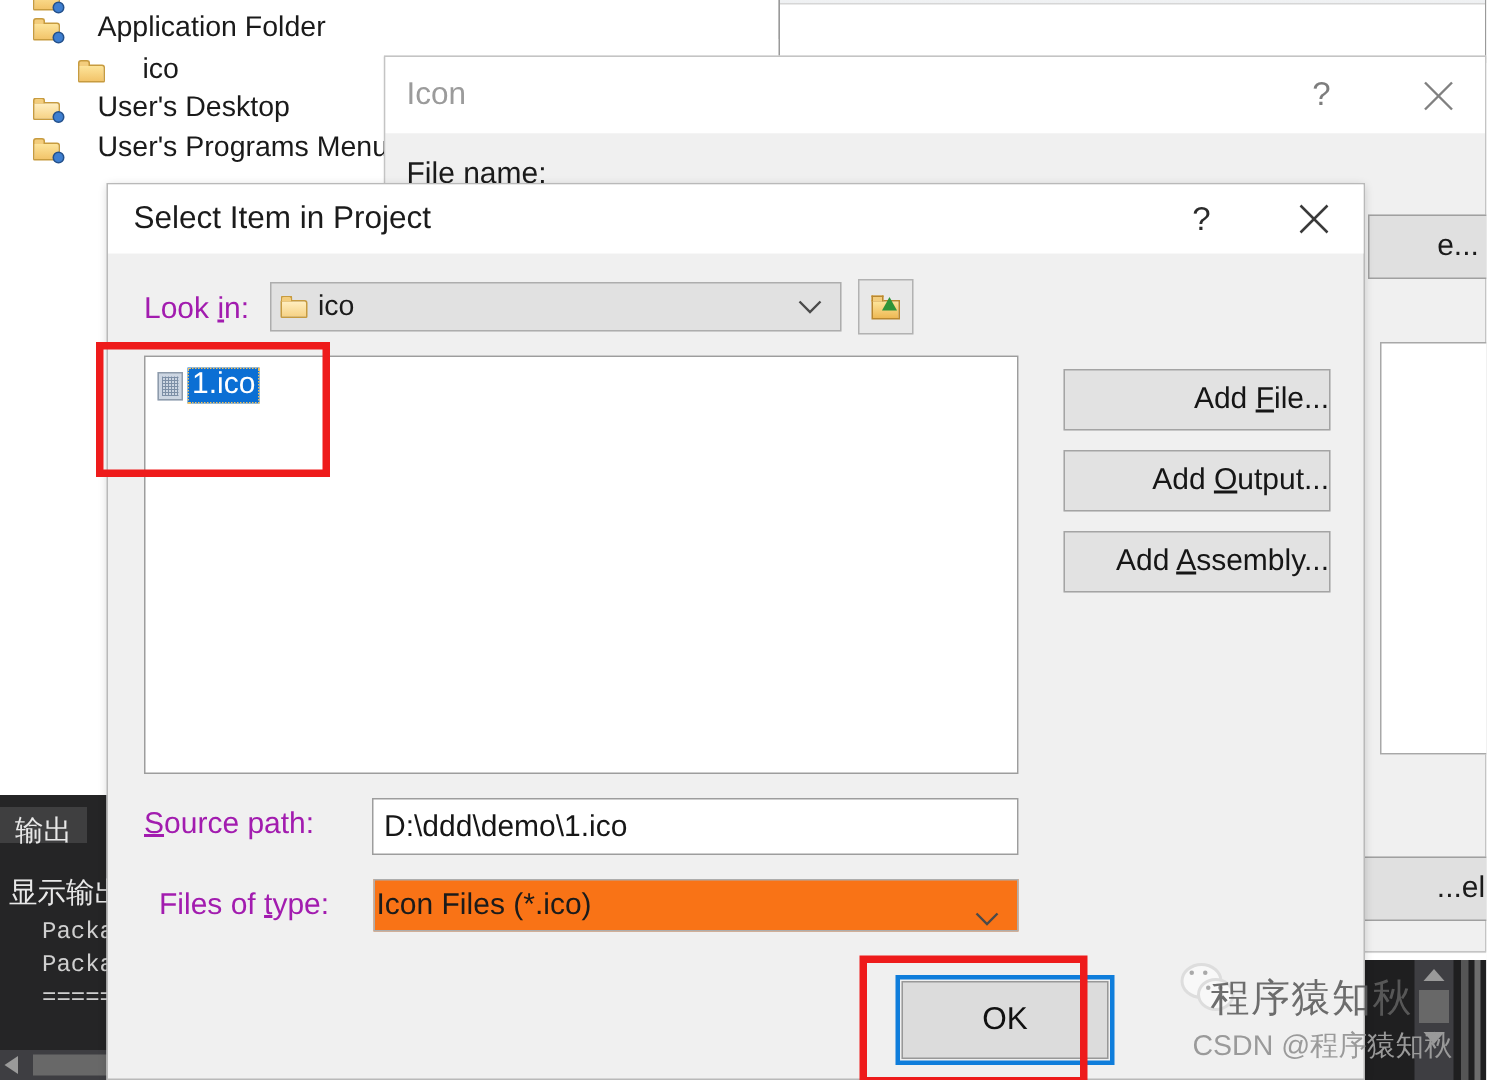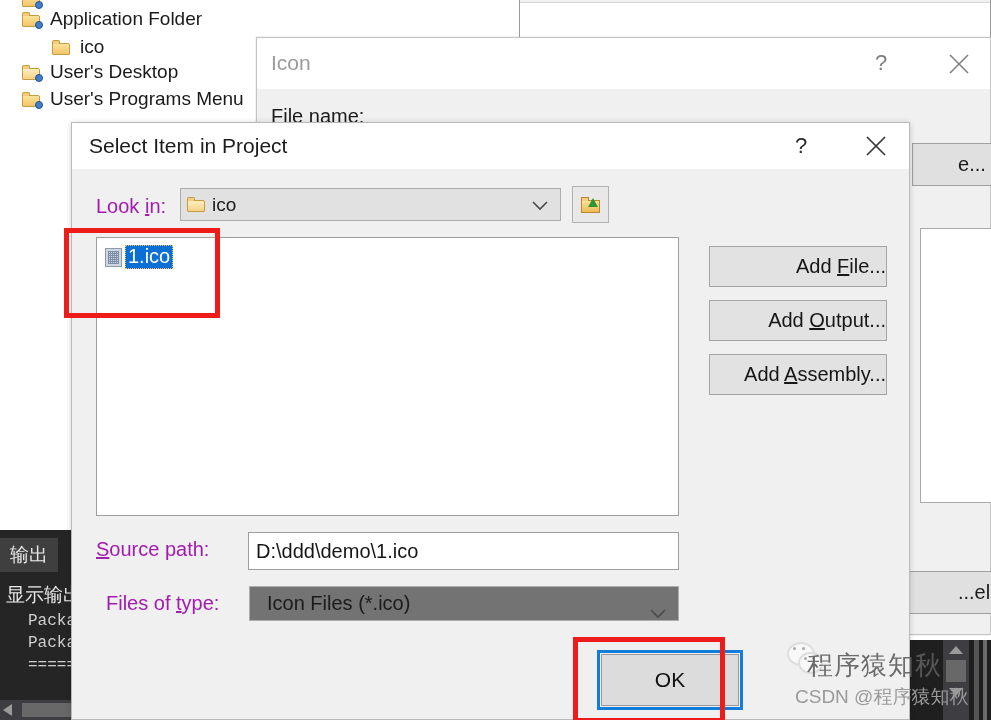--- a/index.html
+++ b/index.html
@@ -30,21 +30,21 @@
     background: #ffffff;
   }
   .tree-row {
     position: absolute;
     display: flex;
     align-items: center;
     font-size: 19px;
     color: #1a1a1a;
     white-space: nowrap;
   }
-  .tree-row .tlabel { margin-left: 9px; }
+  .tree-row .tlabel { margin-left: 24px; }
 
   .folder-ico {
     width: 19px; height: 15px;
     position: relative;
     flex: 0 0 auto;
   }
   .folder-ico i {
     position: absolute;
     left: 0; top: 3px;
     width: 18px; height: 12px;
@@ -238,21 +238,21 @@
     left: 0; top: 530px;
     width: 256px; height: 190px;
     background: #252526;
     color: #d6d6d6;
     font-size: 18px;
     overflow: hidden;
   }
   .output-pane .op-tab {
     position: absolute;
     left: 0; top: 8px;
-    height: 34px;
+    height: 24px;
     padding: 0 10px;
     background: #3f3f40;
     color: #e8e8e8;
     line-height: 34px;
     font-size: 19px;
   }
   .output-pane .op-sub {
     position: absolute;
     left: 6px; top: 52px;
     font-size: 19px;
@@ -463,26 +463,26 @@
     font-size: 20px;
     color: #161616;
     padding: 0 0 0 7px;
     line-height: 36px;
     outline: none;
   }
   .filetype-combo {
     position: absolute;
     left: 249px; top: 586px;
     width: 430px; height: 35px;
-    background: #737373;
+    background: #f97316;
     border: 1px solid #adadad;
     box-sizing: border-box;
     font-size: 20px;
     color: #1b1b1b;
-    padding-left: 17px;
+    padding-left: 1px;
     line-height: 33px;
   }
   .filetype-combo .chev { position: absolute; right: 12px; top: 9px; }
 
   .sidebtn {
     position: absolute;
     left: 709px;
     width: 178px; height: 41px;
     background: #e2e2e2;
     border: 1px solid #a4a4a4;

